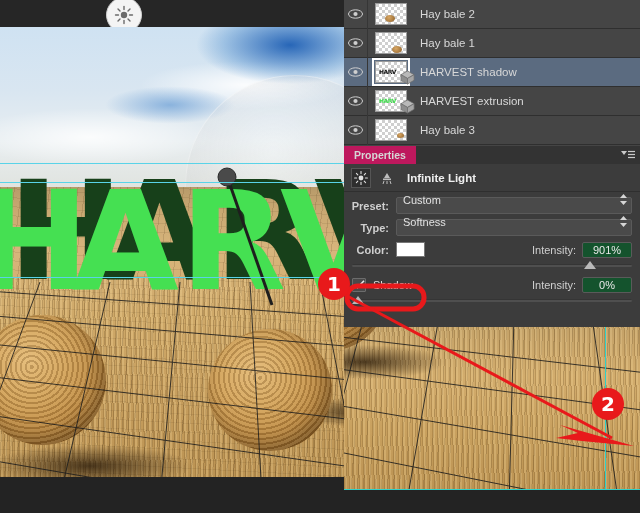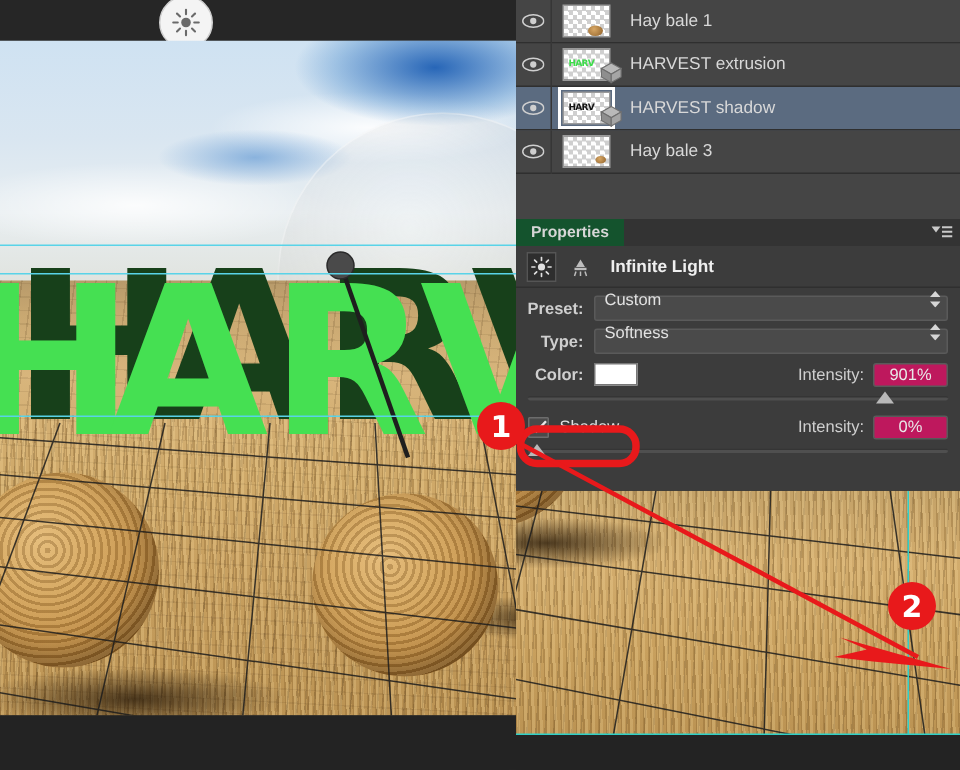--- a/index.html
+++ b/index.html
@@ -147,21 +147,21 @@
     font-family:"Liberation Sans", sans-serif;
   }
 
   
   #properties { position:absolute; left:0; top:146px; width:296px; height:181px; background:#3c3c3c; }
   #prop-tabbar {
     position:relative; height:18px; background:#333333;
     display:flex; align-items:center;
   }
   #prop-tab {
-    height:18px; padding:0 10px; background:#14532d;
+    height:18px; padding:0 10px; background:#be185d;
     color:#d6d6d6; font-size:10.5px; font-weight:700;
     display:flex; align-items:center;
   }
   #prop-menu { position:absolute; right:5px; top:4px; width:14px; height:10px; }
   #prop-header {
     height:28px; display:flex; align-items:center; gap:6px; padding-left:7px;
     border-bottom:1px solid #2f2f2f; background:#3c3c3c;
   }
   .lt-icon { width:20px; height:20px; display:flex; align-items:center; justify-content:center; }
   .lt-icon.active { background:#2e2e2e; border:1px solid #555; }
@@ -173,21 +173,21 @@
     flex:1; height:17px; background:#4a4a4a;
     border:1px solid #5a5a5a; border-radius:2px;
     display:flex; align-items:center; justify-content:space-between;
     padding:0 4px 12px 6px; color:#e2e2e2; font-size:11px;
   }
   .stepper { width:7px; height:11px; }
   .color-swatch { width:29px; height:15px; background:#ffffff; border:1px solid #777; }
   .spacer { flex:1; }
   .field-label { color:#cfcfcf; font-size:11px; margin-right:6px; }
   .numbox {
-    width:50px; height:16px; background:#be185d; border:1px solid #5a5a5a;
+    width:50px; height:16px; background:#14532d; border:1px solid #5a5a5a;
     color:#e8e8e8; font-size:11px; display:flex; align-items:center;
     justify-content:center; border-radius:2px;
   }
   .slider { position:relative; height:9px; margin:3px 8px 0 8px; }
   .slider .track {
     position:absolute; left:0; right:0; top:3px; height:3px;
     background:#4f4f4f; border-top:1px solid #353535; border-radius:2px;
   }
   .slider .knob {
     position:absolute; top:0; width:0; height:0;
@@ -317,74 +317,88 @@
     </svg>
     <div class="guide-v" style="left:261px; top:0; height:163px; background:#2fd0c8;"></div>
     <div class="guide-h" style="left:0; top:162px; width:296px; background:#2fd0c8;"></div>
   </div>
   <div id="bottom-dark"></div>
 
   <div id="panels" style="height:327px;">
 
     <div id="layers">
 
-
       <div class="layer-row">
         <div class="eye-cell">
           <svg width="15" height="10" viewBox="0 0 15 10">
             <ellipse cx="7.5" cy="5" rx="7" ry="4.2" fill="none" stroke="#cfcfcf" stroke-width="1"></ellipse>
             <circle cx="7.5" cy="5" r="2.1" fill="#cfcfcf"></circle>
           </svg>
         </div>
         <div class="thumb-wrap">
           <div class="thumb">
+              <div class="mini-bale" style="left:9px; top:11px;"></div>
+            </div>
+        </div>
+        <span class="layer-name">Hay bale 2</span>
+      </div>
+
+      <div class="layer-row">
+        <div class="eye-cell">
+          <svg width="15" height="10" viewBox="0 0 15 10">
+            <ellipse cx="7.5" cy="5" rx="7" ry="4.2" fill="none" stroke="#cfcfcf" stroke-width="1"></ellipse>
+            <circle cx="7.5" cy="5" r="2.1" fill="#cfcfcf"></circle>
+          </svg>
+        </div>
+        <div class="thumb-wrap">
+          <div class="thumb">
               <div class="mini-bale" style="left:16px; top:13px;"></div>
             </div>
         </div>
         <span class="layer-name">Hay bale 1</span>
+      </div>
+
+      <div class="layer-row selected">
+        <div class="eye-cell">
+          <svg width="15" height="10" viewBox="0 0 15 10">
+            <ellipse cx="7.5" cy="5" rx="7" ry="4.2" fill="none" stroke="#cfcfcf" stroke-width="1"></ellipse>
+            <circle cx="7.5" cy="5" r="2.1" fill="#cfcfcf"></circle>
+          </svg>
+        </div>
+        <div class="thumb-wrap">
+          <div class="thumb framed">
+            <div class="mini-text" style="color:#141414;">HARV</div>
+            <svg class="cube-badge" viewBox="0 0 16 16">
+              <polygon points="8,1 15,5 8,9 1,5" fill="#b9b9b9" stroke="#6f6f6f" stroke-width=".8"></polygon>
+              <polygon points="1,5 8,9 8,15 1,11" fill="#8e8e8e" stroke="#6f6f6f" stroke-width=".8"></polygon>
+              <polygon points="15,5 8,9 8,15 15,11" fill="#a5a5a5" stroke="#6f6f6f" stroke-width=".8"></polygon>
+            </svg>
+          </div>
+        </div>
+        <span class="layer-name">HARVEST shadow</span>
       </div>
 
       <div class="layer-row">
         <div class="eye-cell">
           <svg width="15" height="10" viewBox="0 0 15 10">
             <ellipse cx="7.5" cy="5" rx="7" ry="4.2" fill="none" stroke="#cfcfcf" stroke-width="1"></ellipse>
             <circle cx="7.5" cy="5" r="2.1" fill="#cfcfcf"></circle>
           </svg>
         </div>
         <div class="thumb-wrap">
           <div class="thumb">
             <div class="mini-text" style="color:#3ddc4a;">HARV</div>
             <svg class="cube-badge" viewBox="0 0 16 16">
               <polygon points="8,1 15,5 8,9 1,5" fill="#b9b9b9" stroke="#6f6f6f" stroke-width=".8"></polygon>
               <polygon points="1,5 8,9 8,15 1,11" fill="#8e8e8e" stroke="#6f6f6f" stroke-width=".8"></polygon>
               <polygon points="15,5 8,9 8,15 15,11" fill="#a5a5a5" stroke="#6f6f6f" stroke-width=".8"></polygon>
             </svg>
           </div>
         </div>
         <span class="layer-name">HARVEST extrusion</span>
-      </div>
-
-      <div class="layer-row selected">
-        <div class="eye-cell">
-          <svg width="15" height="10" viewBox="0 0 15 10">
-            <ellipse cx="7.5" cy="5" rx="7" ry="4.2" fill="none" stroke="#cfcfcf" stroke-width="1"></ellipse>
-            <circle cx="7.5" cy="5" r="2.1" fill="#cfcfcf"></circle>
-          </svg>
-        </div>
-        <div class="thumb-wrap">
-          <div class="thumb framed">
-            <div class="mini-text" style="color:#141414;">HARV</div>
-            <svg class="cube-badge" viewBox="0 0 16 16">
-              <polygon points="8,1 15,5 8,9 1,5" fill="#b9b9b9" stroke="#6f6f6f" stroke-width=".8"></polygon>
-              <polygon points="1,5 8,9 8,15 1,11" fill="#8e8e8e" stroke="#6f6f6f" stroke-width=".8"></polygon>
-              <polygon points="15,5 8,9 8,15 15,11" fill="#a5a5a5" stroke="#6f6f6f" stroke-width=".8"></polygon>
-            </svg>
-          </div>
-        </div>
-        <span class="layer-name">HARVEST shadow</span>
       </div>
 
       <div class="layer-row">
         <div class="eye-cell">
           <svg width="15" height="10" viewBox="0 0 15 10">
             <ellipse cx="7.5" cy="5" rx="7" ry="4.2" fill="none" stroke="#cfcfcf" stroke-width="1"></ellipse>
             <circle cx="7.5" cy="5" r="2.1" fill="#cfcfcf"></circle>
           </svg>
         </div>
         <div class="thumb-wrap">

